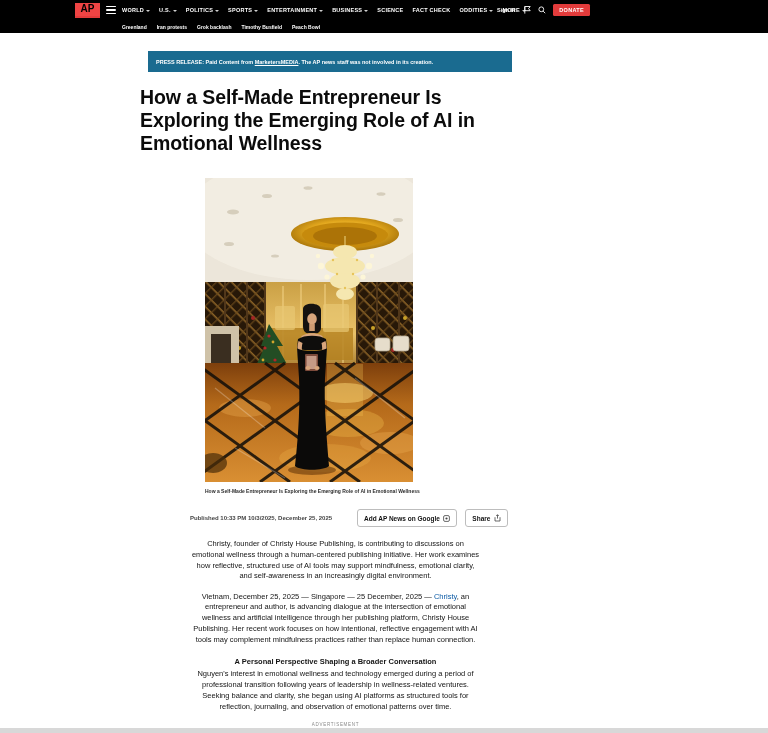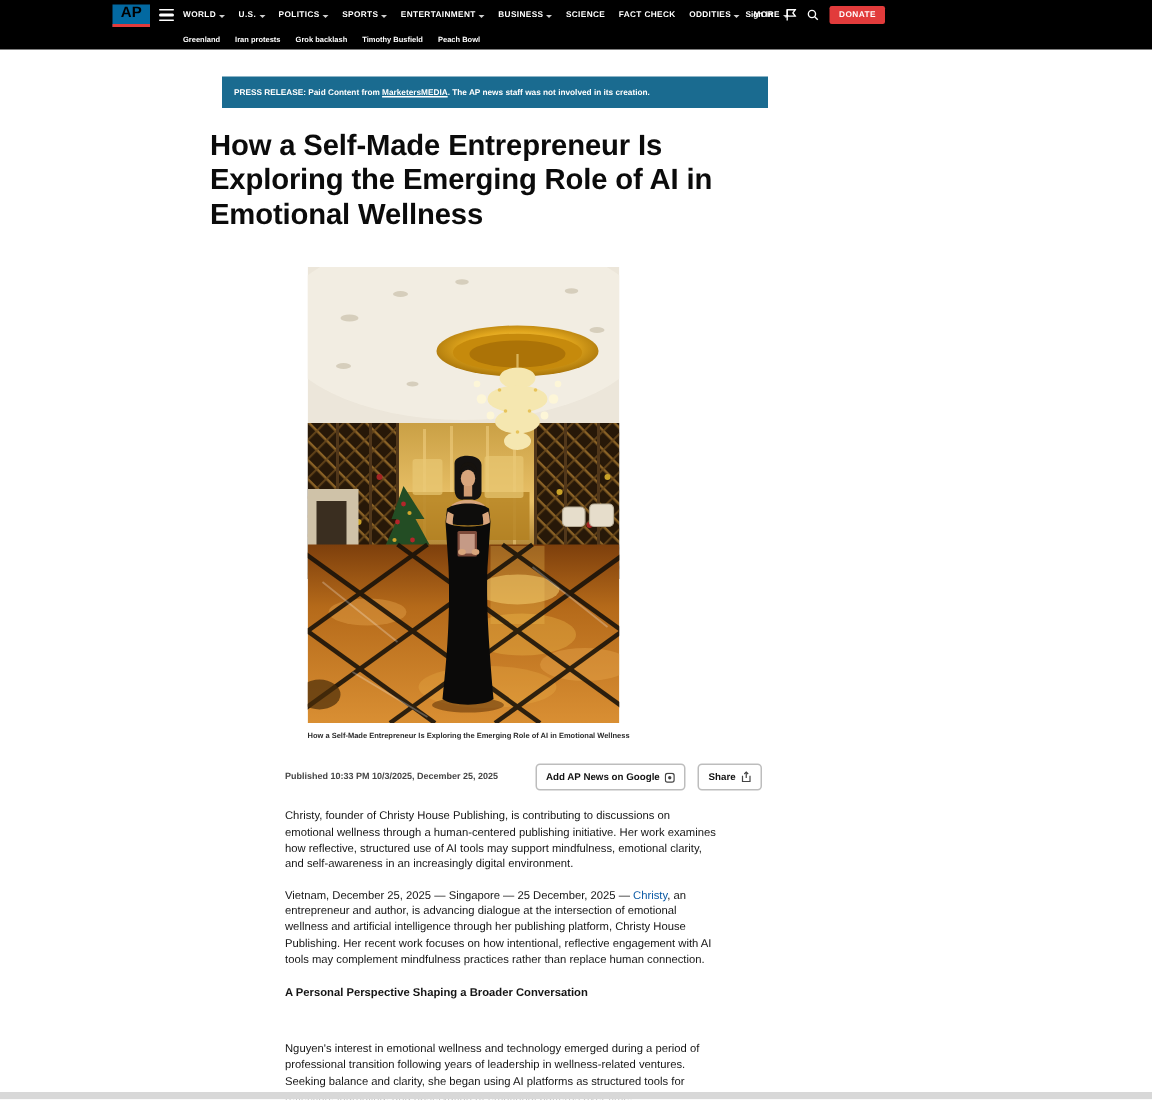--- a/index.html
+++ b/index.html
@@ -1,21 +1,21 @@
 <!DOCTYPE html>
 <html><head>
 <meta charset="utf-8">
 <style>
   html,body{margin:0;padding:0;background:#fff;}
   .page{position:relative;width:768px;height:733px;background:#fff;overflow:hidden;
         font-family:"Liberation Sans",sans-serif;-webkit-font-smoothing:antialiased;}
 
   
   .topbar{position:absolute;left:0;top:0;width:768px;height:33px;background:#000;}
-  .ap-logo{position:absolute;left:75px;top:3px;width:25px;height:15px;background:#0369a1;
+  .ap-logo{position:absolute;left:75px;top:3px;width:25px;height:15px;background:#ef4444;
            color:#000;font-weight:bold;font-size:10px;line-height:12px;text-align:center;
            border-bottom:2.5px solid #e23b3b;box-sizing:border-box;cursor:pointer;}
   .hamburger{position:absolute;left:106px;top:6px;width:10px;height:8px;display:flex;
              flex-direction:column;justify-content:space-between;cursor:pointer;}
   .hamburger span{display:block;height:1.3px;background:#fff;border-radius:1px;}
   .mainnav{position:absolute;left:122px;top:0;height:20px;display:flex;align-items:center;gap:9px;}
   .navitem{display:flex;align-items:center;gap:2px;color:#fff;font-size:5.5px;font-weight:bold;
            letter-spacing:.25px;text-decoration:none;white-space:nowrap;cursor:pointer;}
   .caret{width:0;height:0;border-left:2px solid transparent;border-right:2px solid transparent;
          border-top:2.5px solid #cfcfcf;margin-top:1px;}
@@ -38,22 +38,22 @@
   .headline{position:absolute;left:140px;top:86px;width:378px;margin:0;font-size:19.5px;
             line-height:1.17;font-weight:800;color:#0b0b0b;letter-spacing:-0.1px;}
   .photo{position:absolute;left:205px;top:178px;width:208px;height:304px;margin:0;overflow:hidden;}
   .caption{position:absolute;left:205px;top:488px;width:310px;font-size:5px;font-weight:600;color:#2b2b2b;}
   .published{position:absolute;left:190px;top:515px;font-size:6px;font-weight:600;color:#454545;}
   .actions{position:absolute;left:357px;top:509px;display:flex;gap:8px;}
   .actbtn{display:flex;align-items:center;gap:3.5px;border:1px solid #bdbdbd;border-radius:3px;
           background:#fff;font-size:6.5px;font-weight:bold;color:#121212;padding:4px 6px;
           font-family:"Liberation Sans",sans-serif;cursor:pointer;}
   .bodycol{position:absolute;left:190px;top:539px;width:291px;font-size:7.5px;line-height:1.44;color:#151515;}
-  .bodycol p{margin:0 0 9.5px;}
-  .subhead{font-weight:bold;margin:11px 0 27px !important;}
+  .bodycol p{margin:0 0 9.5px;text-align:center;}
+  .subhead{font-weight:bold;margin:11px 0 2px !important;}
   .textlink{color:#0b5aa5;cursor:pointer;}
   .adlabel{text-align:center;font-size:4.5px;color:#8a8a8a;letter-spacing:.7px;margin-top:7px;}
   .bottomstrip{position:absolute;left:0;top:728px;width:768px;height:5px;background:#d8d8d8;}
 </style>
 </head>
 <body>
 
 <div class="page">
 
   <header class="topbar">

